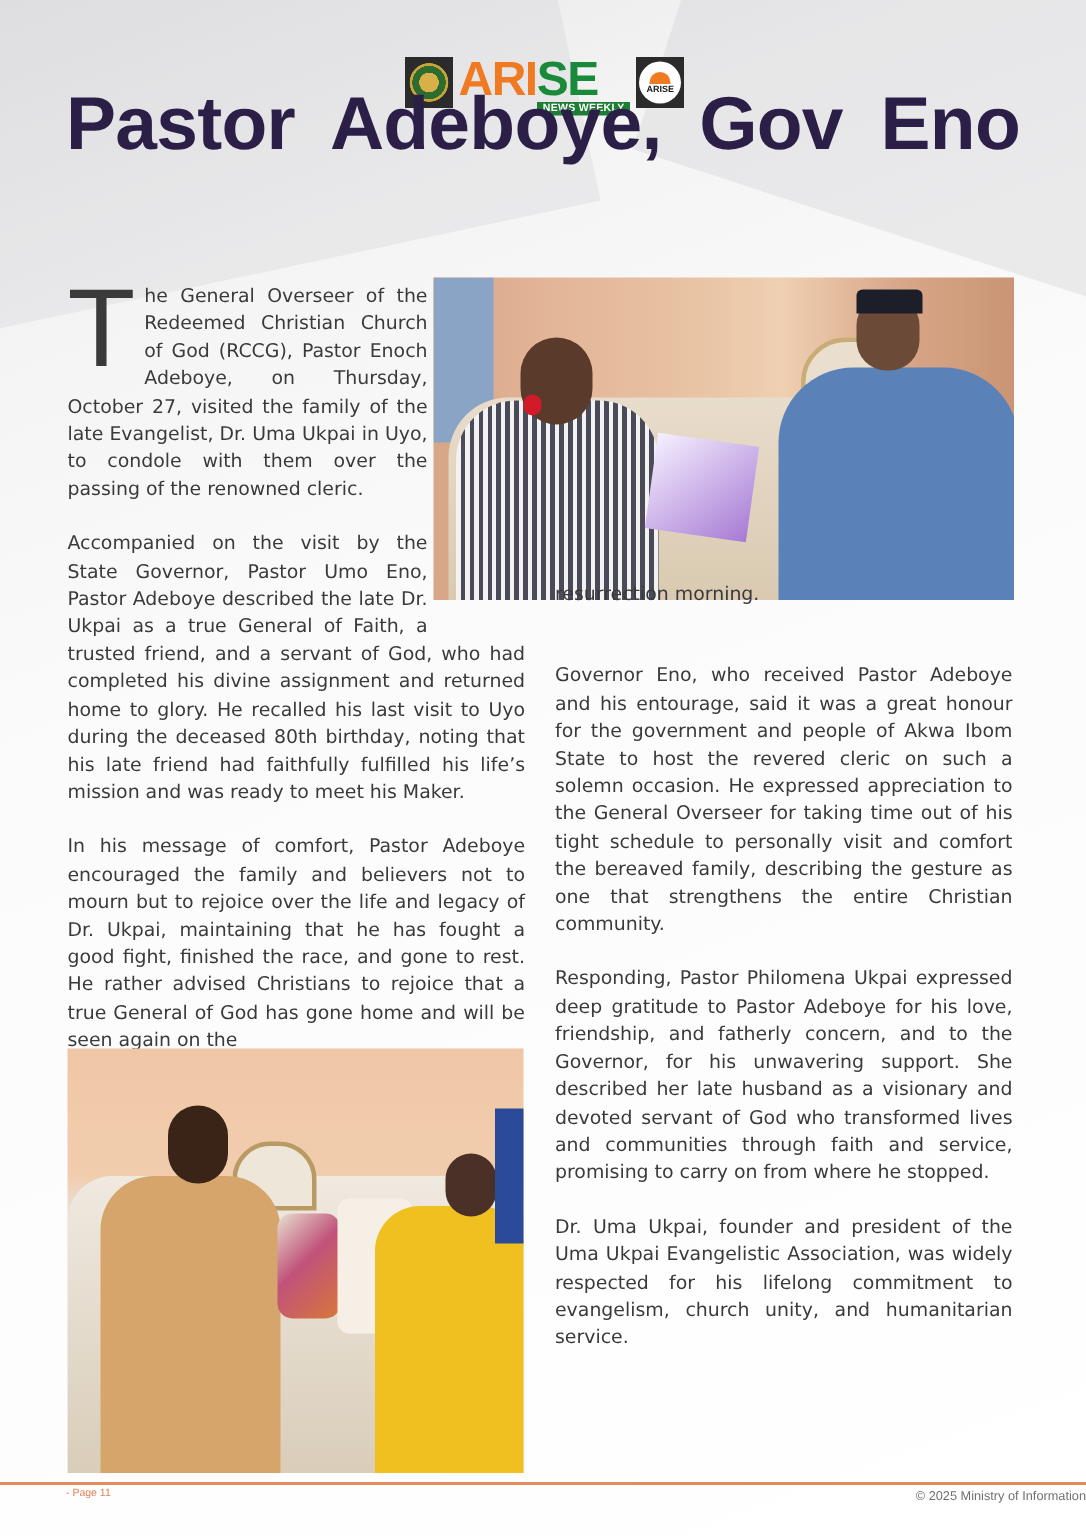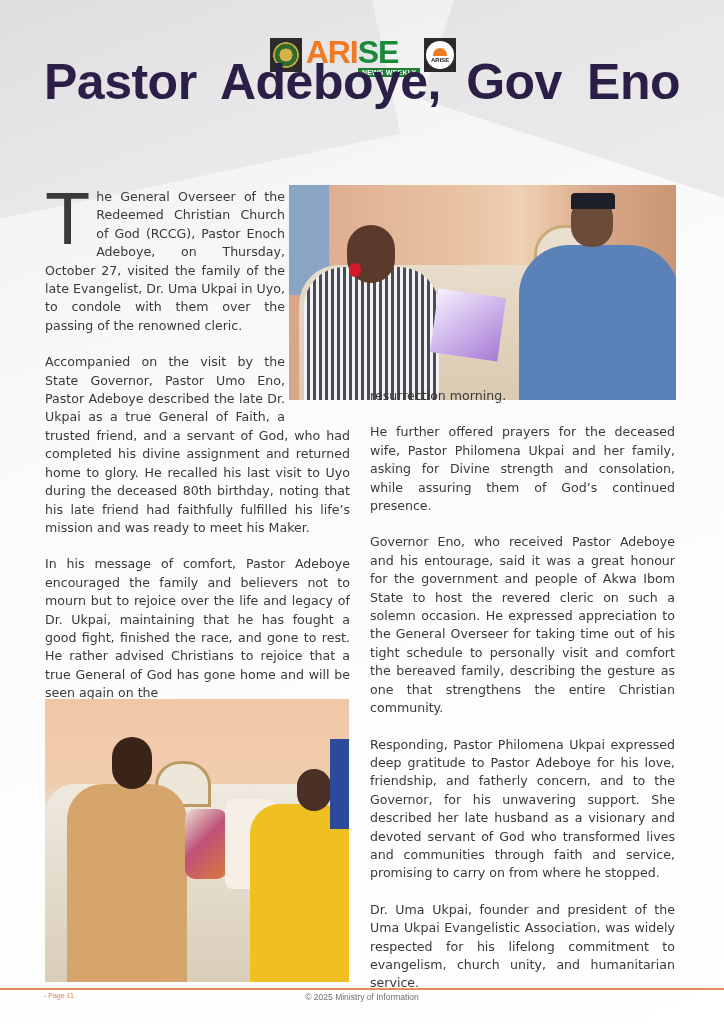--- a/index.html
+++ b/index.html
@@ -41,21 +41,21 @@
   .photo { position:absolute; overflow:hidden; }
   .photo1 { left:289px; top:185px; width:387px; height:215px;
     background: linear-gradient(90deg, #d7a588 0%, #e3b597 20%, #e8c3a4 45%, #efd0b2 60%, #d9a789 80%, #c99574 100%); }
   .photo2 { left:45px; top:699px; width:304px; height:283px;
     background: linear-gradient(180deg, #f0c7a6 0%, #f1cdad 30%, #e9ded4 38%, #eeeae4 100%); }
   .p-el { position:absolute; }
 
   
   .footer-rule { position:absolute; left:0; top:988px; width:724px; height:2px; background:#e58a5c; }
   .page-no { position:absolute; left:44px; top:992px; font-size:7px; color:#e0805a; font-family:"Liberation Sans", sans-serif; }
-  .copyright { position:absolute; left:0; width:724px; top:992px; text-align:center; font-size:8.5px; color:#707070; font-family:"Liberation Sans", sans-serif; }
+  .copyright { position:absolute; left:0; width:724px; top:992px; text-align:right; font-size:8.5px; color:#707070; font-family:"Liberation Sans", sans-serif; }
 </style>
 </head>
 <body>
 
 <div class="bg-shape1" data-name="background-shape"></div>
 <div class="bg-shape2" data-name="background-shape"></div>
 
 <div class="masthead" data-name="masthead">
   <div class="seal" data-name="state-seal-logo">
       <div class="seal-inner" data-name="seal-emblem-icon"></div>
@@ -110,21 +110,20 @@
   <div class="p-el" style="left:140px;top:110px;width:42px;height:70px;border-radius:10px;background:linear-gradient(135deg,#e8e0d0,#c0527a 45%,#d9783a);" data-name="photo-patterned-pillow"></div>
   <div class="p-el" style="left:180px;top:100px;width:50px;height:90px;border-radius:8px;background:#f6efe6;" data-name="photo-cream-pillow"></div>
   <div class="p-el" style="left:205px;top:105px;width:100px;height:180px;border-radius:30px 30px 0 0;background:#f0c020;" data-name="photo-woman-yellow-gown"></div>
   <div class="p-el" style="left:252px;top:70px;width:34px;height:42px;border-radius:17px;background:#4a3026;" data-name="photo-woman-face"></div>
   <div class="p-el" style="left:285px;top:40px;width:20px;height:90px;background:#2b4b9a;" data-name="photo-standing-person"></div>
 </div>
 
 <div class="col" style="left:370px;top:387px;width:305px;" data-name="article-right-column">
   <p data-name="article-paragraph"><span data-name="paragraph-text">resurrection morning.</span></p>
   <div class="gap"></div>
-  <p data-name="article-paragraph"><span data-name="paragraph-text">He further offered prayers for the deceased wife, Pastor Philomena Ukpai and her family, asking for Divine strength and consolation, while assuring them of God’s continued presence.</span></p>
   <div class="gap"></div>
   <p data-name="article-paragraph"><span data-name="paragraph-text">Governor Eno, who received Pastor Adeboye and his entourage, said it was a great honour for the government and people of Akwa Ibom State to host the revered cleric on such a solemn occasion. He expressed appreciation to the General Overseer for taking time out of his tight schedule to personally visit and comfort the bereaved family, describing the gesture as one that strengthens the entire Christian community.</span></p>
   <div class="gap"></div>
   <p data-name="article-paragraph"><span data-name="paragraph-text">Responding, Pastor Philomena Ukpai expressed deep gratitude to Pastor Adeboye for his love, friendship, and fatherly concern, and to the Governor, for his unwavering support. She described her late husband as a visionary and devoted servant of God who transformed lives and communities through faith and service, promising to carry on from where he stopped.</span></p>
   <div class="gap"></div>
   <p data-name="article-paragraph"><span data-name="paragraph-text">Dr. Uma Ukpai, founder and president of the Uma Ukpai Evangelistic Association, was widely respected for his lifelong commitment to evangelism, church unity, and humanitarian service.</span></p>
 </div>
 
 <div class="footer-rule" data-name="footer-divider"></div>
 <div class="page-no" data-name="page-number">- Page 11</div>

